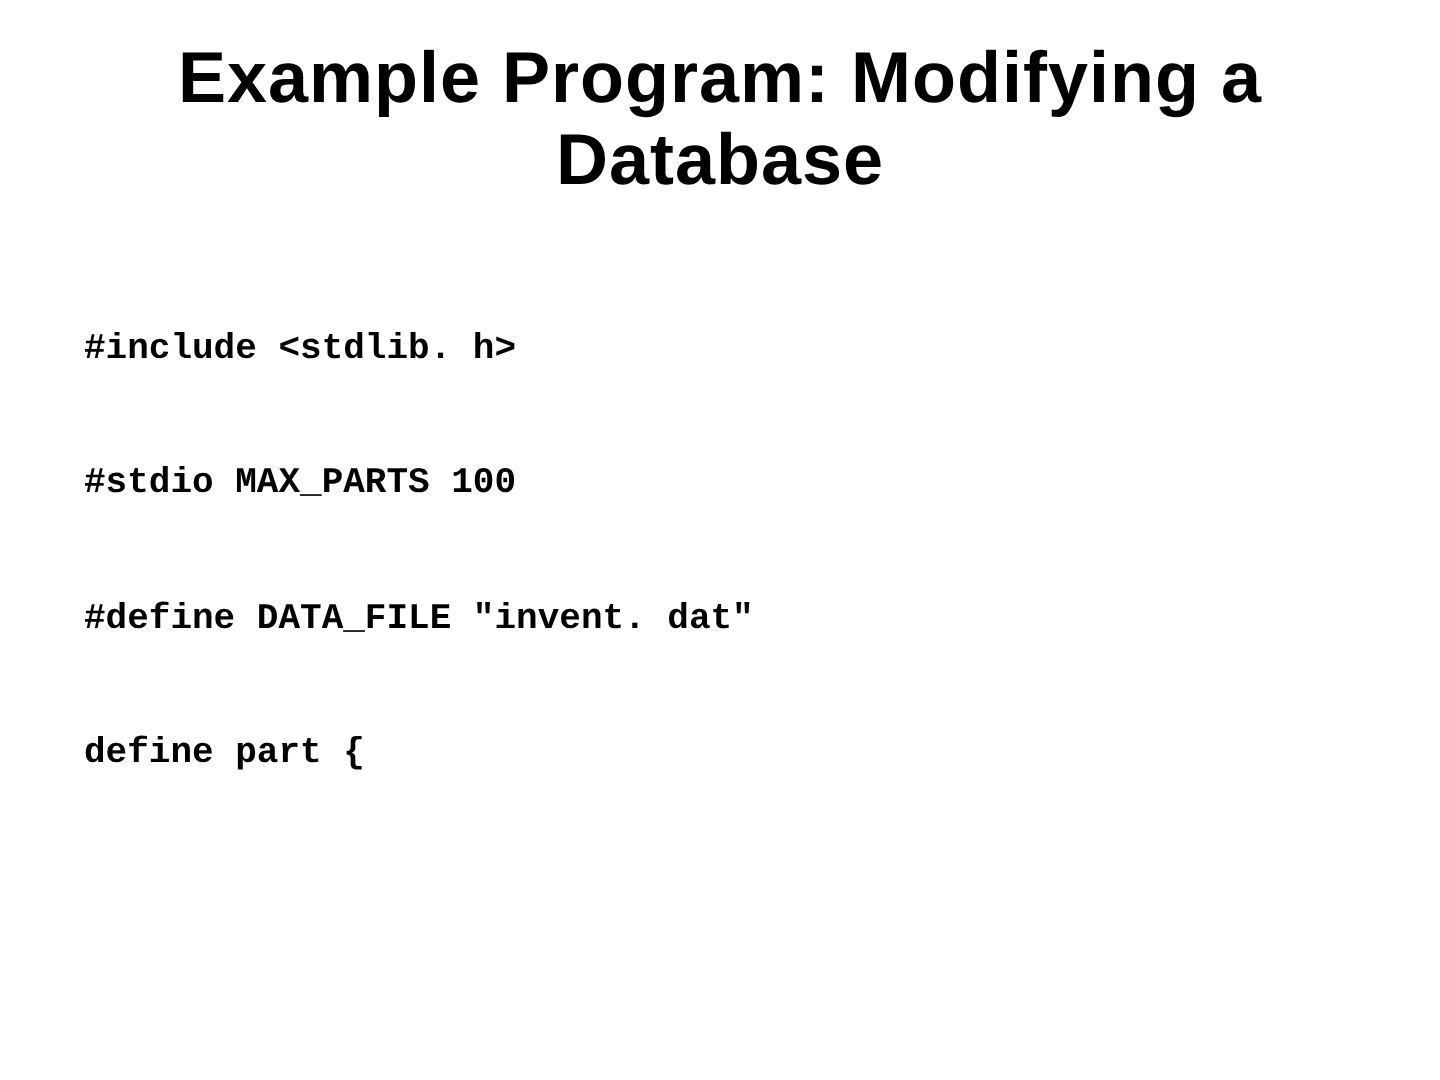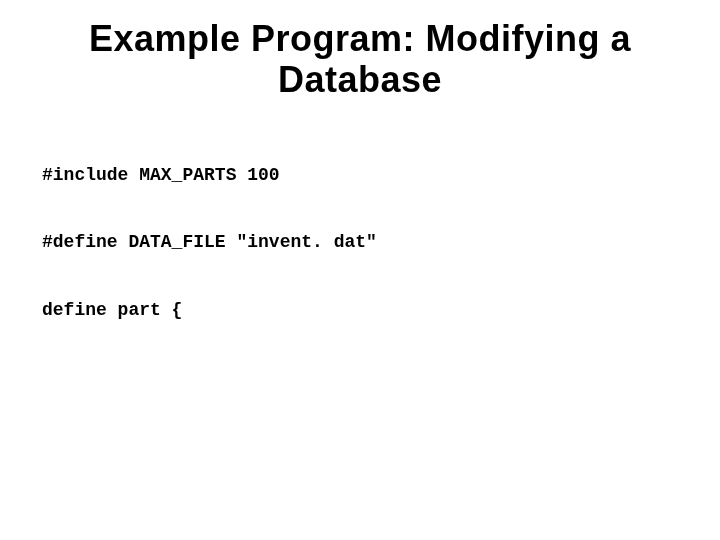--- a/index.html
+++ b/index.html
@@ -33,21 +33,22 @@
     line-height: 1.25;
     padding-left: 2px;
   }
 </style>
 </head>
 <body>
 
 <div class="slide">
   <h1 class="title">Example Program: Modifying a Database</h1>
   <div class="code">
-    <div>#include MAX_PARTS 100</div>
+    <div>#include &lt;stdlib. h&gt;</div>
+    <div>#stdio MAX_PARTS 100</div>
     <div>#define DATA_FILE "invent. dat"</div>
     <div>define part {</div>
     
     
     
     
     
   </div>
 </div>
 

